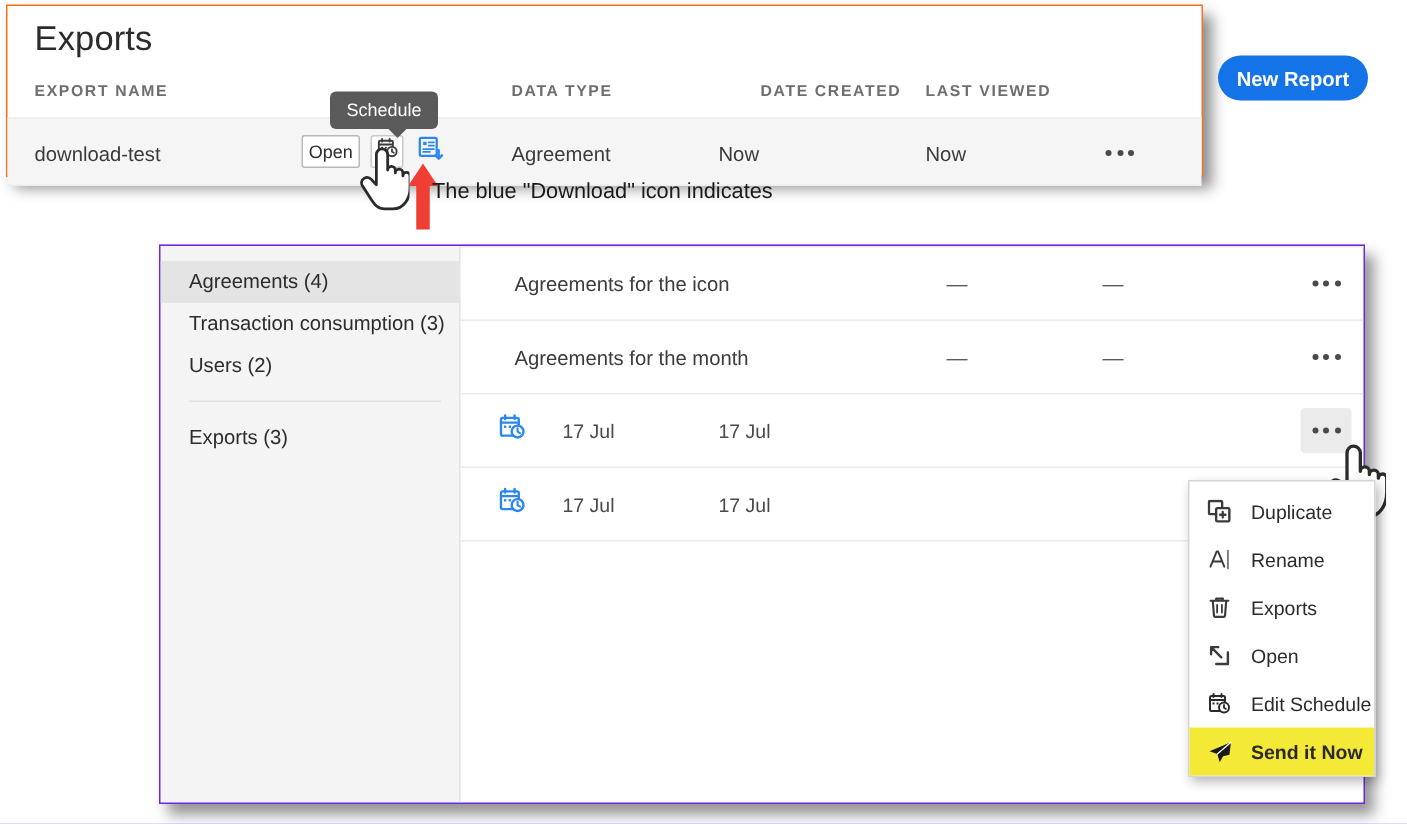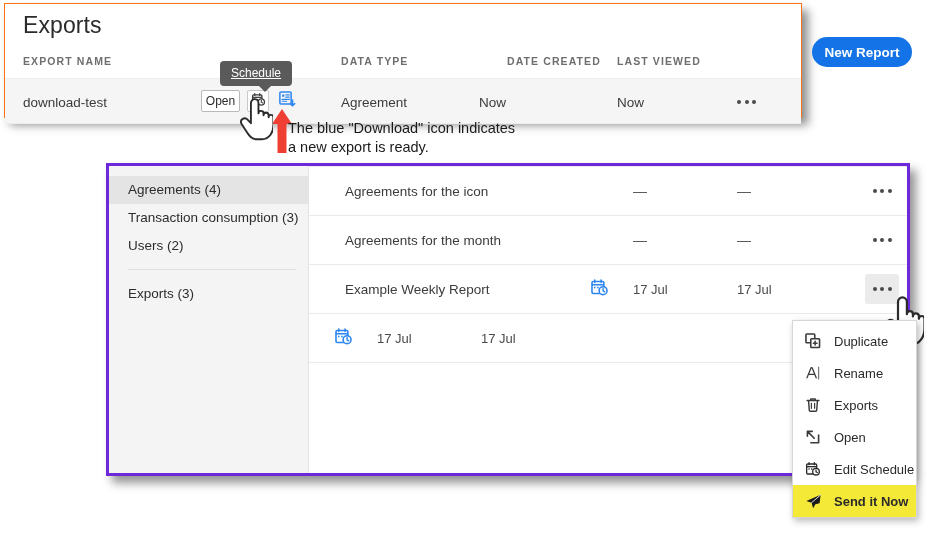--- a/index.html
+++ b/index.html
@@ -9,23 +9,23 @@
     font-family:"Liberation Sans", sans-serif;
     position:relative;
     overflow:hidden;
     -webkit-font-smoothing:antialiased;
   }
 
   
   #bg-window{
     position:absolute;
     left:106px; top:163px;
-    width:804px; height:313px;
+    width:804px; height:373px;
     background:#c4b5fd;
-    border:3px solid #6d28d9;
+    border:1px solid #6d28d9;
     box-shadow:6px 7px 9px rgba(0,0,0,.42);
     box-sizing:border-box;
     overflow:hidden;
   }
   #bg-sidebar{
     position:absolute; left:0; top:0;
     width:200px; height:100%;
     background:#f4f4f4;
     border-right:1px solid #e3e3e3;
     box-sizing:border-box;
@@ -179,21 +179,20 @@
   #tooltip{
     position:absolute;
     left:215px; top:57px;
     background:#5a5a5a;
     color:#ffffff;
     font-size:12px;
     padding:5px 11px 6px;
     border-radius:4px;
     white-space:nowrap;
     z-index:12;
-    text-decoration:underline;
   }
   #tooltip:after{
     content:"";
     position:absolute;
     left:38px; bottom:-6px;
     border-left:7px solid transparent;
     border-right:7px solid transparent;
     border-top:7px solid #5a5a5a;
   }
 
@@ -312,46 +311,20 @@
     <div class="rep-row">
       <div class="rep-name">Agreements for the month</div>
       <div class="rep-sched"></div>
       <div class="rep-created">
         <span class="rep-dash">—</span>
       </div>
       <div class="rep-viewed">
         <span class="rep-dash">—</span>
       </div>
       <div class="rep-menu">
-        <span class="dots">
-            <i></i>
-            <i></i>
-            <i></i>
-          </span>
-      </div>
-    </div>
-
-    <div class="rep-row">
-      <div class="rep-name">Example Weekly Report</div>
-      <div class="rep-sched">
-        <span>
-          <svg width="19" height="19" viewBox="0 0 24 24" fill="none">
-            <rect x="2.5" y="4.5" width="15" height="15" rx="1.5" stroke="#2c86f0" stroke-width="2"></rect>
-            <path d="M2.5 8.5h15" stroke="#2c86f0" stroke-width="2"></path>
-            <path d="M6 2.5v3M14 2.5v3" stroke="#2c86f0" stroke-width="2" stroke-linecap="round"></path>
-            <rect x="5" y="11" width="2" height="2" fill="#2c86f0"></rect>
-            <rect x="9" y="11" width="2" height="2" fill="#2c86f0"></rect>
-            <circle cx="16.5" cy="16" r="5" fill="#ffffff" stroke="#2c86f0" stroke-width="2"></circle>
-            <path d="M16.5 13.3v2.9l2 1.2" stroke="#2c86f0" stroke-width="1.8" stroke-linecap="round"></path>
-          </svg>
-        </span>
-      </div>
-      <div class="rep-created">17 Jul</div>
-      <div class="rep-viewed">17 Jul</div>
-      <div class="rep-menu hover">
         <span class="dots">
             <i></i>
             <i></i>
             <i></i>
           </span>
       </div>
     </div>
 
     <div class="rep-row">
       <div class="rep-sched">
@@ -362,20 +335,45 @@
             <path d="M6 2.5v3M14 2.5v3" stroke="#2c86f0" stroke-width="2" stroke-linecap="round"></path>
             <rect x="5" y="11" width="2" height="2" fill="#2c86f0"></rect>
             <rect x="9" y="11" width="2" height="2" fill="#2c86f0"></rect>
             <circle cx="16.5" cy="16" r="5" fill="#ffffff" stroke="#2c86f0" stroke-width="2"></circle>
             <path d="M16.5 13.3v2.9l2 1.2" stroke="#2c86f0" stroke-width="1.8" stroke-linecap="round"></path>
           </svg>
         </span>
       </div>
       <div class="rep-created">17 Jul</div>
       <div class="rep-viewed">17 Jul</div>
+      <div class="rep-menu hover">
+        <span class="dots">
+            <i></i>
+            <i></i>
+            <i></i>
+          </span>
+      </div>
+    </div>
+
+    <div class="rep-row">
+      <div class="rep-sched">
+        <span>
+          <svg width="19" height="19" viewBox="0 0 24 24" fill="none">
+            <rect x="2.5" y="4.5" width="15" height="15" rx="1.5" stroke="#2c86f0" stroke-width="2"></rect>
+            <path d="M2.5 8.5h15" stroke="#2c86f0" stroke-width="2"></path>
+            <path d="M6 2.5v3M14 2.5v3" stroke="#2c86f0" stroke-width="2" stroke-linecap="round"></path>
+            <rect x="5" y="11" width="2" height="2" fill="#2c86f0"></rect>
+            <rect x="9" y="11" width="2" height="2" fill="#2c86f0"></rect>
+            <circle cx="16.5" cy="16" r="5" fill="#ffffff" stroke="#2c86f0" stroke-width="2"></circle>
+            <path d="M16.5 13.3v2.9l2 1.2" stroke="#2c86f0" stroke-width="1.8" stroke-linecap="round"></path>
+          </svg>
+        </span>
+      </div>
+      <div class="rep-created">17 Jul</div>
+      <div class="rep-viewed">17 Jul</div>
       <div class="rep-menu">
         <span class="dots">
             <i></i>
             <i></i>
             <i></i>
           </span>
       </div>
     </div>
 
   </div>
@@ -518,14 +516,13 @@
 <svg class="cursor-hand" style="left:239px; top:98px;" width="34" height="44" viewBox="0 0 40 52">
   <path d="M14 6c0-2.6 2-4.6 4.4-4.6S22.9 3.4 22.9 6v12.2c0-1.7 1.3-3 3-3s3 1.3 3 3v2.2c0-1.7 1.3-3 3-3s3 1.3 3 3v2.4c0-1.6 1.2-2.8 2.8-2.8s2.8 1.2 2.8 2.8v9.6c0 7.6-4.4 16.4-13.6 16.4h-6.2c-5.6 0-8.2-3.4-11.4-8.4L3 30.6c-1.3-2.1-.7-4.6 1.3-5.9 1.9-1.2 4.2-.8 5.7.8l4 4.3V6z" fill="#ffffff" stroke="#2b2b2b" stroke-width="2.2" stroke-linejoin="round"></path>
 </svg>
 
 <svg id="red-arrow" viewBox="0 0 22 46">
   <path d="M11 1 L21 16 H15.5 V45 H6.5 V16 H1 Z" fill="#ef3e33"></path>
 </svg>
 
 <div id="annot-text">
   <div>The blue "Download" icon indicates</div>
-  <div>a new export is ready.</div>
 </div>
 
 </body></html>

